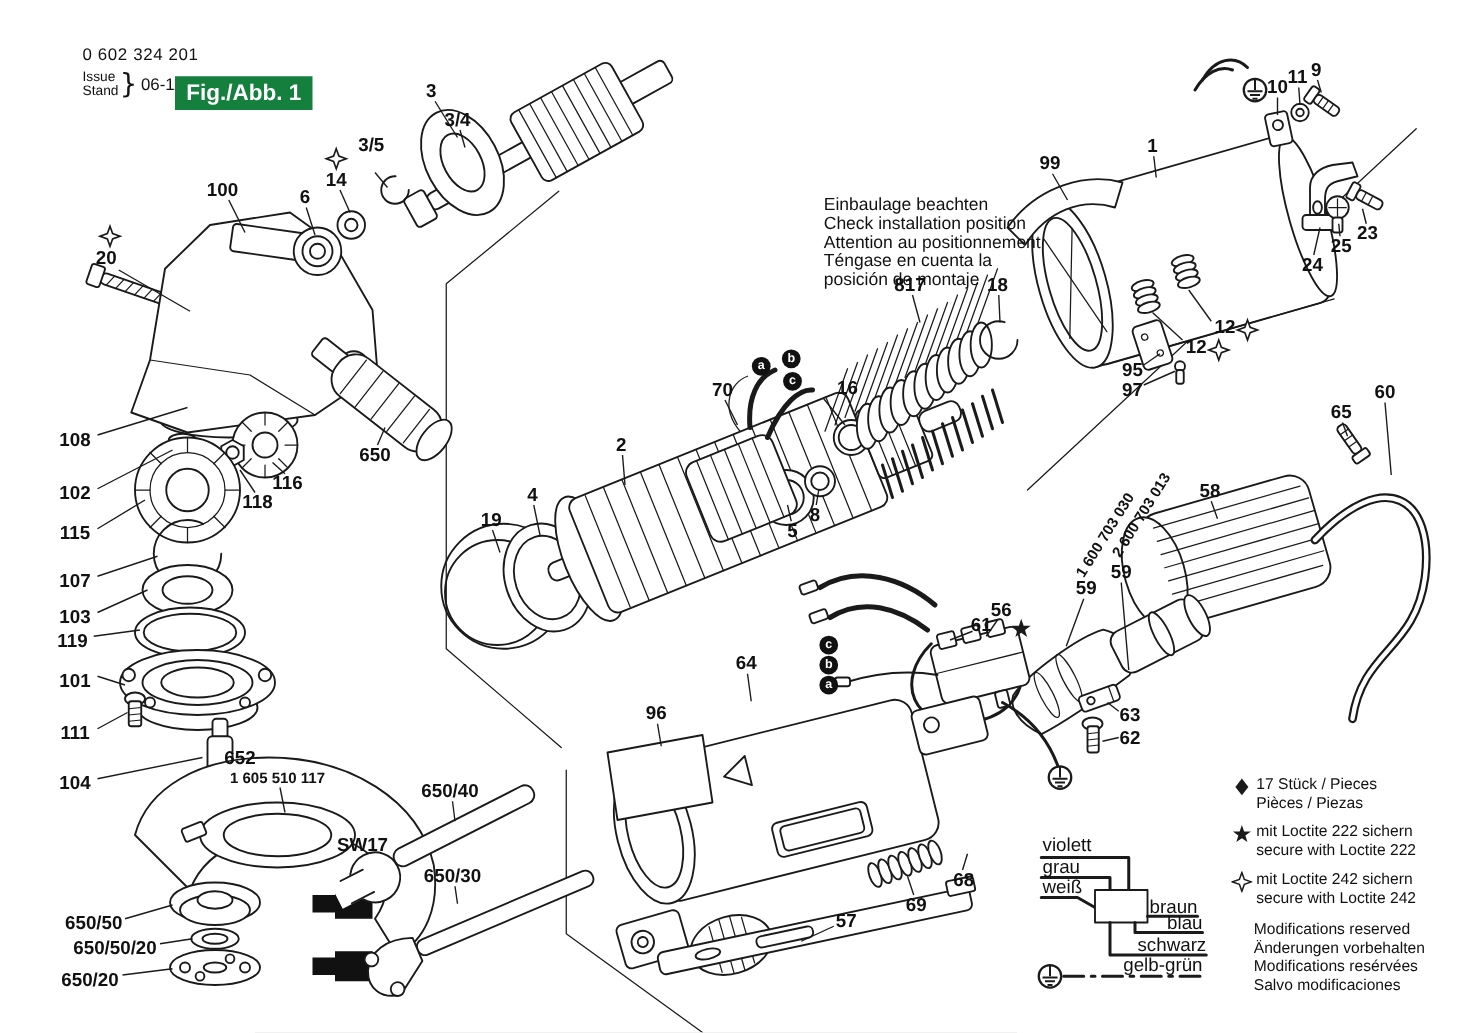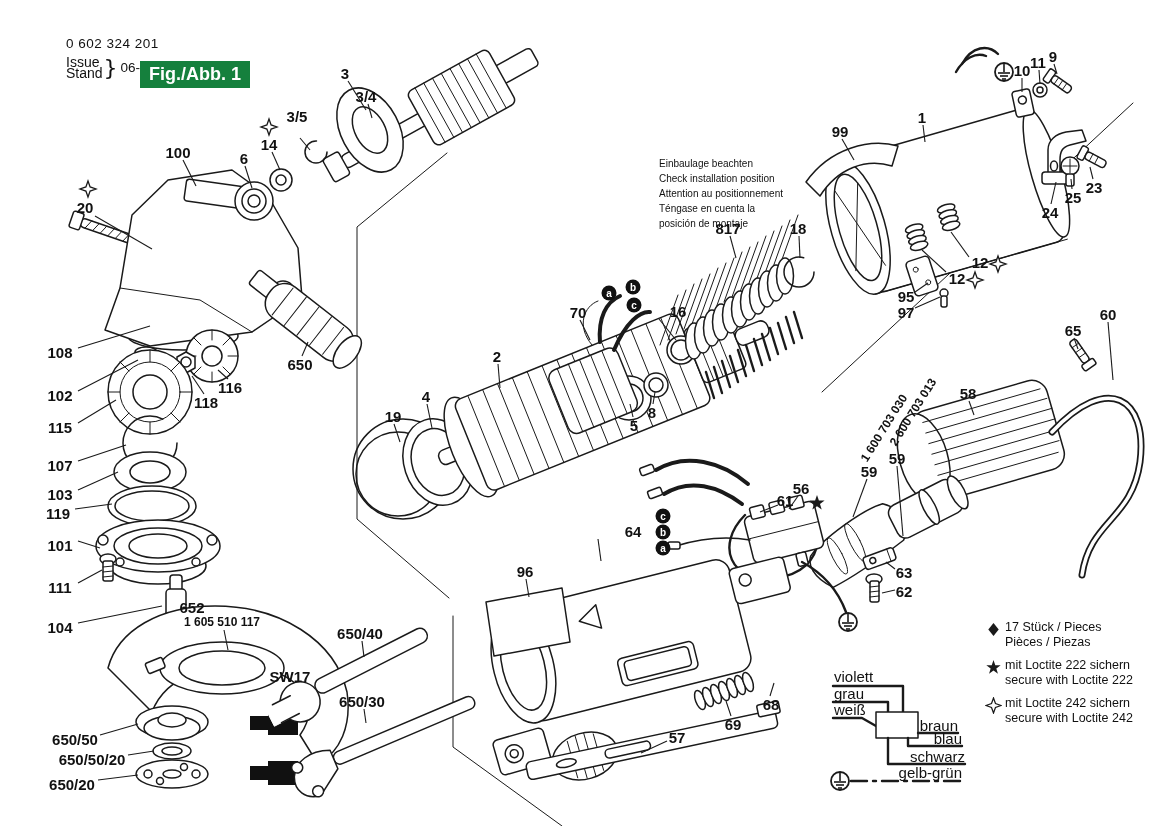--- a/index.html
+++ b/index.html
@@ -16,26 +16,26 @@
   .erase{stroke:#ffffff;fill:#ffffff;}
   .part-label{position:absolute;transform:translate(-50%,-50%);font-weight:bold;font-size:15px;
               white-space:nowrap;color:#111;line-height:1;}
   .part-label.small{font-size:12px;}
   .chip{position:absolute;width:15px;height:15px;border-radius:50%;background:#111;color:#fff;
         font-size:10px;font-weight:bold;display:flex;align-items:center;justify-content:center;
         transform:translate(-50%,-50%);line-height:1;}
   #header{position:absolute;left:66px;top:36px;}
   #part-number{font-size:13.5px;letter-spacing:.5px;}
   #issue-row{display:flex;align-items:center;margin-top:4px;}
-  #issue-stand{font-size:14px;line-height:11px;}
+  #issue-stand{font-size:11px;line-height:11px;}
   #issue-brace{font-size:22px;font-weight:400;margin:0 3px 0 1px;font-family:"DejaVu Sans",sans-serif;}
   #issue-date{font-size:13.5px;}
   #fig-badge{position:absolute;left:140px;top:61px;background:#15803d;color:#fff;font-weight:bold;
              font-size:18px;padding:3px 9px;}
-  #install-note{position:absolute;left:659px;top:156px;font-size:10px;line-height:15px;}
+  #install-note{position:absolute;left:659px;top:156px;font-size:14px;line-height:15px;}
   #legend{position:absolute;left:985px;top:620px;font-size:12.5px;line-height:14.5px;}
   .legend-row{display:flex;margin-bottom:9px;}
   .legend-sym{width:20px;flex:0 0 20px;padding-top:1px;}
   #mods{position:absolute;left:1003px;top:736px;font-size:12.5px;line-height:15px;}
   .wire-label{position:absolute;font-size:15px;line-height:13px;white-space:nowrap;}
   .wire-label.r{transform:translateX(-100%);}
 </style>
 </head>
 <body>
 <div id="page">
@@ -631,20 +631,26 @@
         <div class="legend-sym"><svg width="17" height="17" viewBox="-9 -9 18 18">
             <path d="M0,-8 L2.1,-2.1 L8,0 L2.1,2.1 L0,8 L-2.1,2.1 L-8,0 L-2.1,-2.1 Z" fill="#fff" stroke="#1a1a1a" stroke-width="1.3"></path>
           </svg></div>
         <div>
           <div>mit Loctite 242 sichern</div>
           <div>secure with Loctite 242</div>
         </div>
       </div>
     </div>
 
+<div id="mods">
+  <div>Modifications reserved</div>
+  <div>Änderungen vorbehalten</div>
+  <div>Modifications resérvées</div>
+  <div>Salvo modificaciones</div>
+</div>
 
 <span class="wire-label" style="left:834px;top:670px">violett</span>
 <span class="wire-label" style="left:834px;top:687px">grau</span>
 <span class="wire-label" style="left:834px;top:703px">weiß</span>
 <span class="wire-label r" style="left:958px;top:719px">braun</span>
 <span class="wire-label r" style="left:962px;top:732px">blau</span>
 <span class="wire-label r" style="left:965px;top:750px">schwarz</span>
 <span class="wire-label r" style="left:962px;top:766px">gelb-grün</span>
 
 <div class="part-label" style="left: 178px; top: 152px;">100</div>
@@ -695,21 +701,21 @@
     <div class="part-label" style="left: 1094px; top: 187px;">23</div>
     <div class="part-label" style="left: 1073px; top: 197px;">25</div>
     <div class="part-label" style="left: 1050px; top: 212px;">24</div>
     <div class="part-label" style="left: 1073px; top: 330px;">65</div>
     <div class="part-label" style="left: 1108px; top: 314px;">60</div>
     <div class="part-label" style="left: 968px; top: 393px;">58</div>
     <div class="part-label" style="left: 869px; top: 471px;">59</div>
     <div class="part-label" style="left: 897px; top: 458px;">59</div>
     <div class="part-label small" style="left: 884px; top: 428px; transform: translate(-50%, -50%) rotate(-58deg);">1 600 703 030</div>
     <div class="part-label small" style="left: 913px; top: 412px; transform: translate(-50%, -50%) rotate(-58deg);">2 600 703 013</div>
-    <div class="part-label" style="left: 597px; top: 531px; margin-left: 36px;">64</div>
+    <div class="part-label" style="left: 597px; top: 531px;">64</div>
     <div class="part-label" style="left: 525px; top: 571px;">96</div>
     <div class="part-label" style="left: 785px; top: 500px;">61</div>
     <div class="part-label" style="left: 801px; top: 488px;">56</div>
     <div class="part-label" style="left: 904px; top: 572px;">63</div>
     <div class="part-label" style="left: 904px; top: 591px;">62</div>
     <div class="part-label" style="left: 677px; top: 737px;">57</div>
     <div class="part-label" style="left: 733px; top: 724px;">69</div>
     <div class="part-label" style="left: 771px; top: 704px;">68</div>
     <div class="chip" style="left: 609px; top: 293px;">a</div>
     <div class="chip" style="left: 633px; top: 287px;">b</div>

